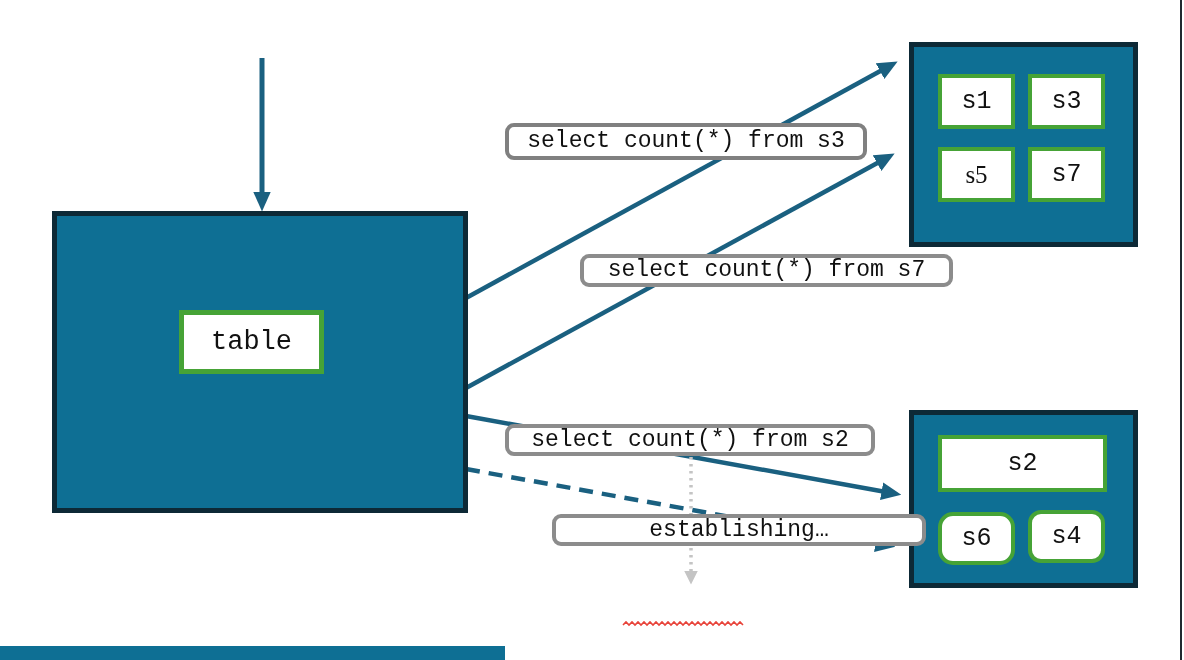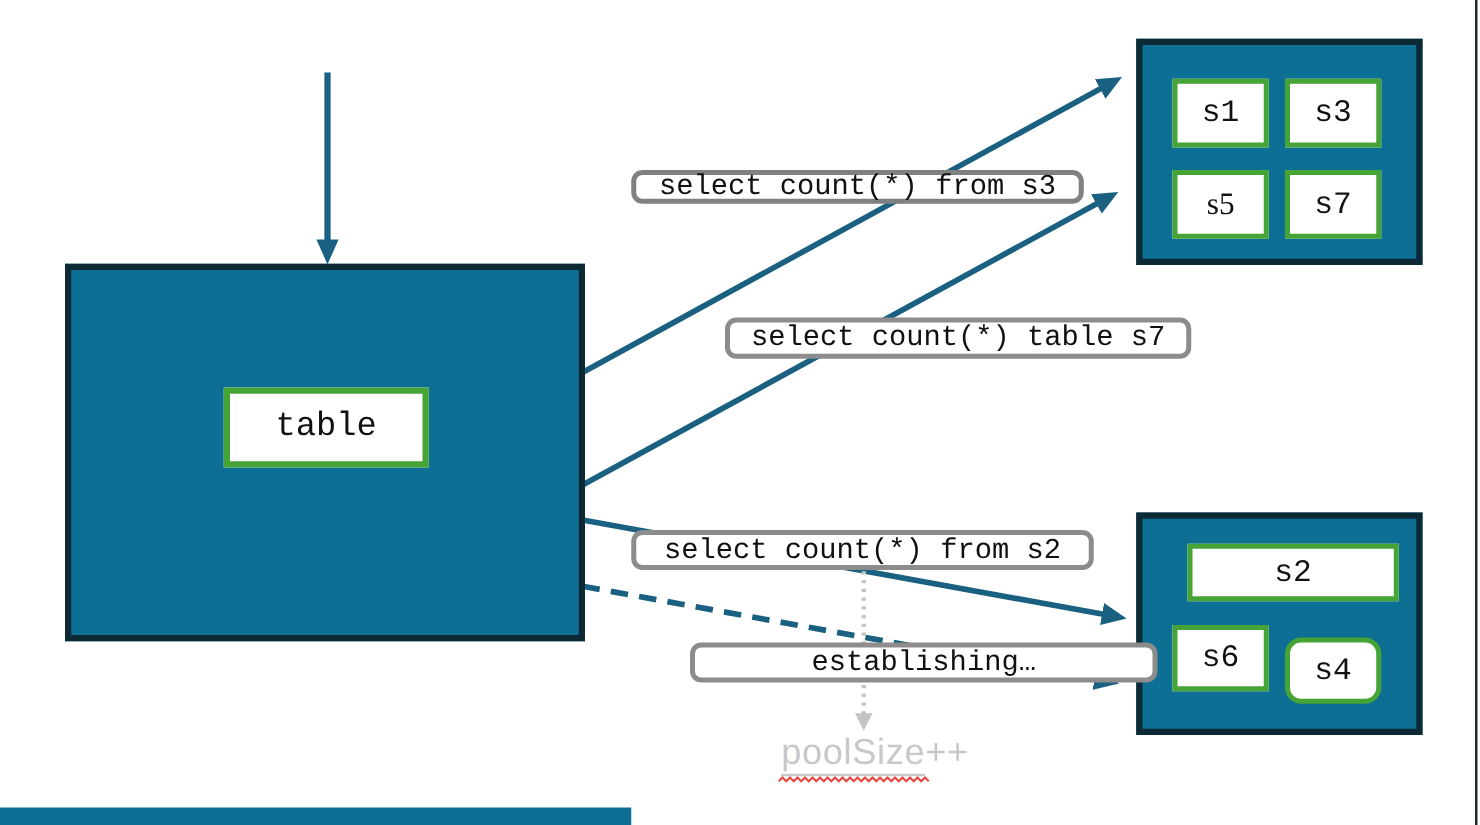--- a/index.html
+++ b/index.html
@@ -70,43 +70,40 @@
     <line class="conn" x1="466" y1="298" x2="884" y2="69" marker-end="url(#ah)"></line>
     <line class="conn" x1="466" y1="388" x2="881" y2="161" marker-end="url(#ah)"></line>
     <line class="conn" x1="466" y1="416" x2="886" y2="492" marker-end="url(#ah)"></line>
     <line class="conn dashed" x1="466" y1="469" x2="880" y2="544" marker-end="url(#ah)"></line>
     <line class="dotline" x1="691" y1="457" x2="691" y2="574" marker-end="url(#ahg)"></line>
     <path class="squig" d="M623 625 l3 -3 3 3 l3 -3 3 3 l3 -3 3 3 l3 -3 3 3 l3 -3 3 3 l3 -3 3 3 l3 -3 3 3 l3 -3 3 3 l3 -3 3 3 l3 -3 3 3 l3 -3 3 3 l3 -3 3 3 l3 -3 3 3 l3 -3 3 3 l3 -3 3 3 l3 -3 3 3 l3 -3 3 3 l3 -3 3 3 l3 -3 3 3 l3 -3 3 3"></path>
   </svg>
 
 
   <div class="tealbox" style="left:52px;top:211px;width:416px;height:302px;">
-    <div class="tile big" style="left:122px;top:94px;width:164px;height:64px;">table</div>
+    <div class="tile big" style="left:122px;top:94px;width:145px;height:64px;">table</div>
   </div>
 
-  <div class="qlabel mid" style="left:505px;top:136px;width:362px;height:27px;">select count(*) from s3</div>
+  <div class="qlabel mid" style="left:505px;top:123px;width:362px;height:37px;">select count(*) from s3</div>
 
-  <div class="qlabel" style="left:580px;top:254px;width:373px;height:33px;">select count(*) table s7</div>
+  <div class="qlabel" style="left:580px;top:254px;width:373px;height:33px;">select count(*) from s7</div>
 
   <div class="qlabel" style="left:505px;top:424px;width:370px;height:32px;">select count(*) from s2</div>
 
   <div class="qlabel" style="left:508px;top:514px;width:374px;height:32px;margin-left:44px;">establishing…</div>
 
-  <div class="tealbox" style="left:909px;top:31px;width:229px;height:181px;">
+  <div class="tealbox" style="left:909px;top:42px;width:229px;height:205px;">
     <div class="tile" style="left:24px;top:27px;width:77px;height:55px;">s1</div>
     <div class="tile" style="left:114px;top:27px;width:77px;height:55px;">s3</div>
     <div class="tile" style="left:24px;top:100px;width:77px;height:55px;font-family:Liberation Serif, serif;">s5</div>
     <div class="tile" style="left:114px;top:100px;width:77px;height:55px;">s7</div>
   </div>
 
   <div class="tealbox" style="left:909px;top:410px;width:229px;height:178px;">
-    <div class="tile" style="left:36px;top:20px;width:169px;height:46px;">s2</div>
-    <div class="tile" style="left:24px;top:85px;width:77px;height:53px;">s6</div>
+    <div class="tile" style="left:24px;top:20px;width:169px;height:57px;">s2</div>
+    <div class="tile" style="left:24px;top:97px;width:77px;height:53px;border-radius:15px;">s6</div>
     <div class="tile" style="left:114px;top:95px;width:77px;height:53px;border-radius:13px;">s4</div>
   </div>
 
-  <div class="poolsize">
-    <span class="word">poolSize</span><span>++</span>
-  </div>
 
   <div class="bottom-bar"></div>
   <div class="edge-line"></div>
 </div>
 
 </body></html>

